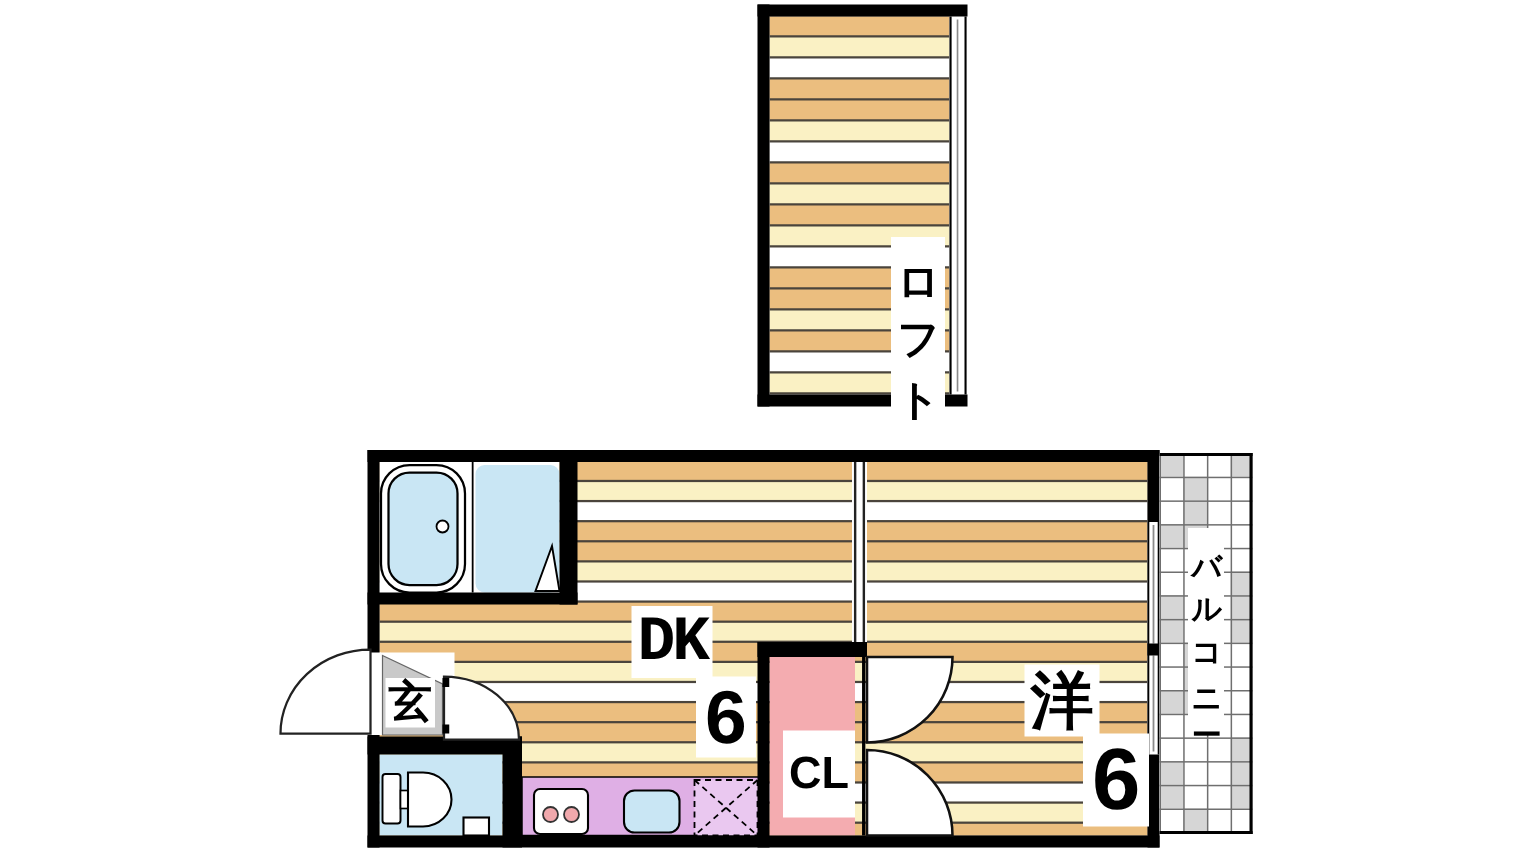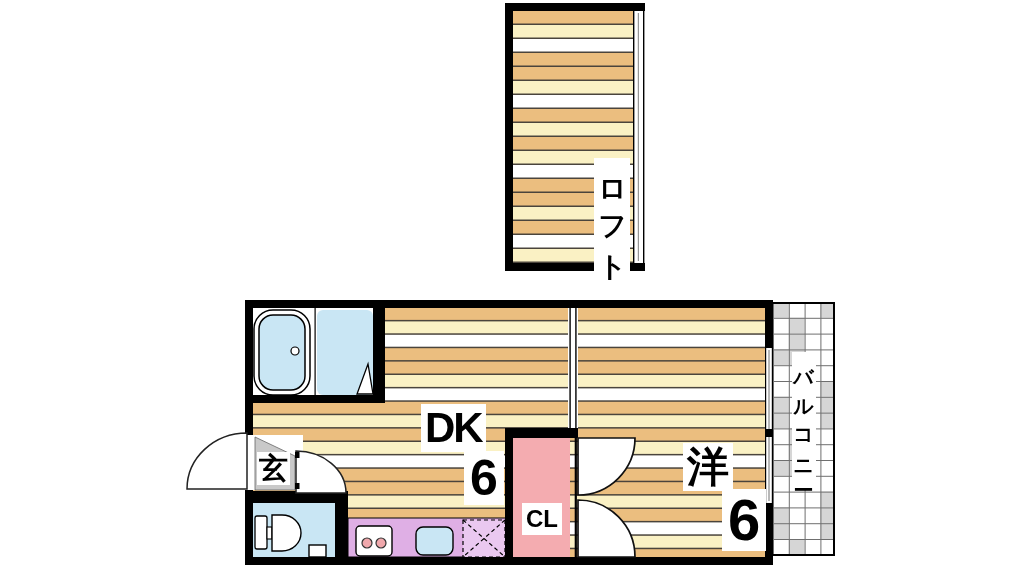--- a/index.html
+++ b/index.html
@@ -8,25 +8,25 @@
     font-family:"Liberation Sans","DejaVu Sans",sans-serif;
   }
   .canvas > svg { position:absolute; left:0; top:0; }
   .lbl {
     position:absolute; background:#ffffff; color:#000; font-weight:bold;
     line-height:1; white-space:nowrap; z-index:5;
   }
   .v { writing-mode:vertical-rl; text-orientation:upright; }
   #lbl-loft    { left:594px; top:158px; font-size:28px; letter-spacing:5px; padding:3px 4px; }
   #lbl-balcony { left:792px; top:352px; font-size:20px; letter-spacing:8px; padding:3px 2px; }
-  #lbl-dk      { left:421px; top:404px; font-size:42px; letter-spacing:-2px; padding:3px 4px; }
+  #lbl-dk      { left:421px; top:404px; font-size:42px; letter-spacing:-2px; padding:3px 4px;font-family:Liberation Mono, monospace; }
   #lbl-dk6     { left:464px; top:451px; font-size:50px; padding:2px 6px; }
   #lbl-yo      { left:683px; top:443px; font-size:42px; padding:3px 4px; }
   #lbl-yo6     { left:722px; top:489px; font-size:58px; padding:2px 6px; }
-  #lbl-cl      { left:522px; top:487px; font-size:24px; padding:4px 4px;margin-top:16px; }
+  #lbl-cl      { left:522px; top:487px; font-size:30px; padding:14px 4px; }
   #lbl-gen     { left:257px; top:452px; font-size:29px; padding:2px 2px; }
 </style>
 </head>
 <body>
 
 <div class="canvas">
   <svg width="1024" height="576" viewBox="0 0 1024 576">
 
     <g id="floor-stripes">
         <rect x="253" y="308" width="512" height="249" fill="#4A443C"></rect>

